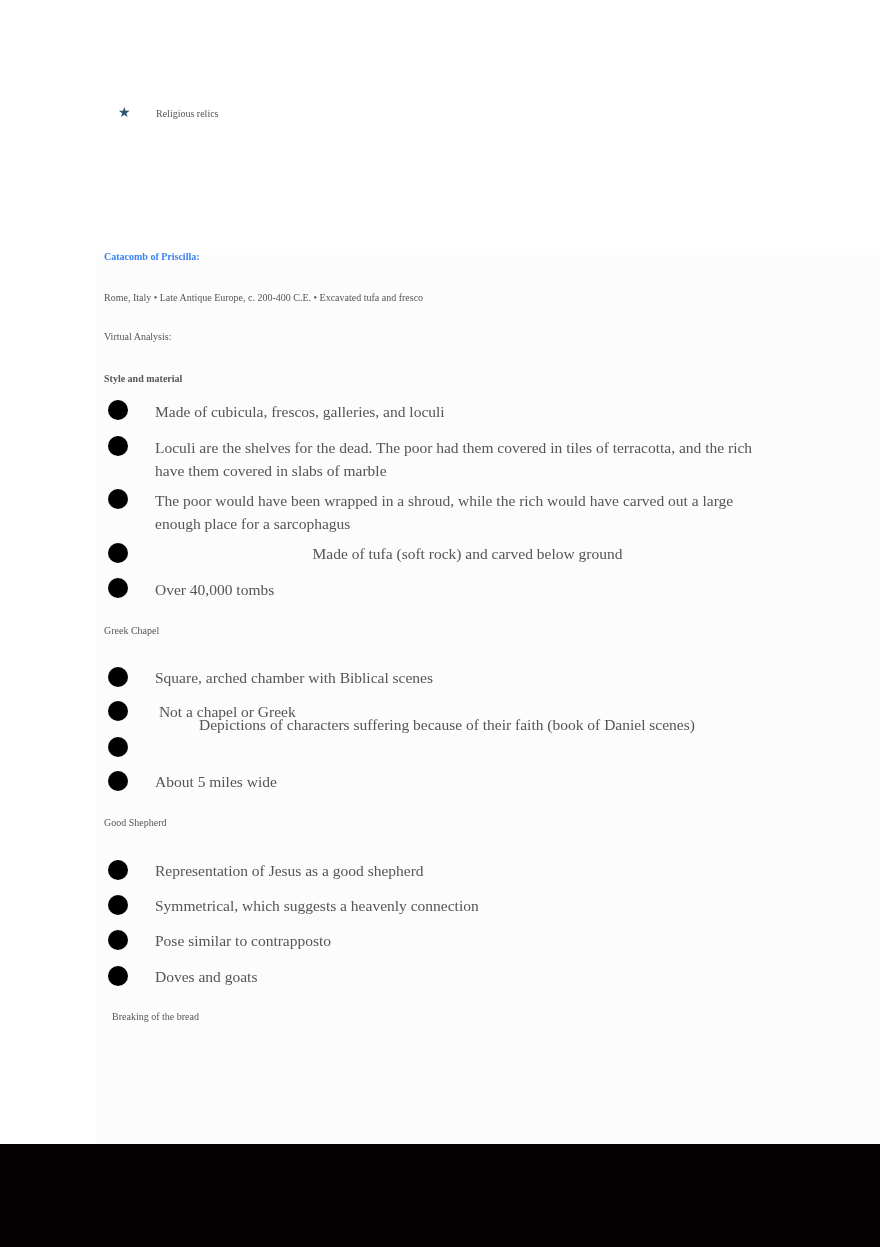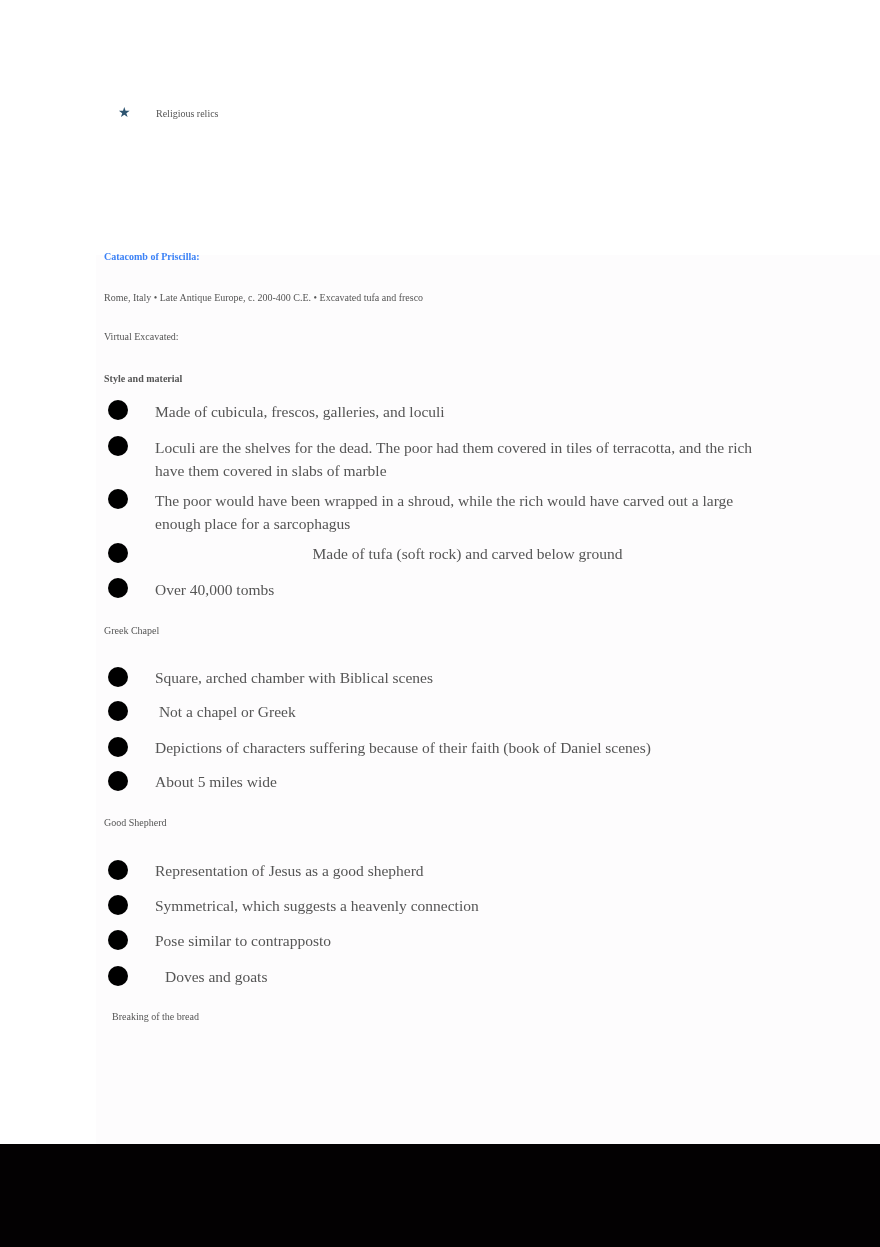--- a/index.html
+++ b/index.html
@@ -84,21 +84,21 @@
 <div class="page-shade"></div>
 <div class="bottom-bar"></div>
 
 <div class="star-row">
   <span class="star">★</span>
   <span class="abs text">Religious relics</span>
 </div>
 
 <div class="abs heading" style="left:104px; top:245px;">Catacomb of Priscilla:</div>
 <div class="abs" style="left:104px; top:286px;">Rome, Italy • Late Antique Europe, c. 200-400 C.E. • Excavated tufa and fresco</div>
-<div class="abs" style="left:104px; top:325px;">Virtual Excavated:</div>
+<div class="abs" style="left:104px; top:325px;">Virtual Analysis:</div>
 
 <div class="abs" style="left:104px; top:367px;font-weight:bold;">Style and material</div>
 
 <div class="bullet" style="top:400px;"></div>
 <div class="item-text" style="top:400px;font-family:Liberation Serif, serif;">Made of cubicula, frescos, galleries, and loculi</div>
 
 <div class="bullet" style="top:436px;"></div>
 <div class="item-text" style="top:436px;">Loculi are the shelves for the dead. The poor had them covered in tiles of terracotta, and the rich have them covered in slabs of marble</div>
 
 <div class="bullet" style="top:489px;"></div>
@@ -112,32 +112,32 @@
 
 <div class="abs" style="left:104px; top:619px;">Greek Chapel</div>
 
 <div class="bullet" style="top:667px;"></div>
 <div class="item-text" style="top:666px;">Square, arched chamber with Biblical scenes</div>
 
 <div class="bullet" style="top:701px;"></div>
 <div class="item-text" style="top:700px; white-space:pre;"> Not a chapel or Greek</div>
 
 <div class="bullet" style="top:737px;"></div>
-<div class="item-text" style="top:736px;">Depictions of characters suffering because of their faith (book of Daniel scenes)</div>
+<div class="item-text" style="top:713px;margin-left:44px;">Depictions of characters suffering because of their faith (book of Daniel scenes)</div>
 
 <div class="bullet" style="top:771px;"></div>
 <div class="item-text" style="top:770px;">About 5 miles wide</div>
 
 <div class="abs" style="left:104px; top:811px;">Good Shepherd</div>
 
 <div class="bullet" style="top:860px;"></div>
 <div class="item-text" style="top:859px;">Representation of Jesus as a good shepherd</div>
 
 <div class="bullet" style="top:895px;"></div>
 <div class="item-text" style="top:894px;">Symmetrical, which suggests a heavenly connection</div>
 
 <div class="bullet" style="top:930px;"></div>
 <div class="item-text" style="top:929px;">Pose similar to contrapposto</div>
 
 <div class="bullet" style="top:966px;"></div>
-<div class="item-text" style="top:965px;margin-left:10px;">Doves and goats</div>
+<div class="item-text" style="top:965px;">Doves and goats</div>
 
 <div class="abs" style="left:104px; top:1005px;margin-left:8px;">Breaking of the bread</div>
 
 </body></html>

